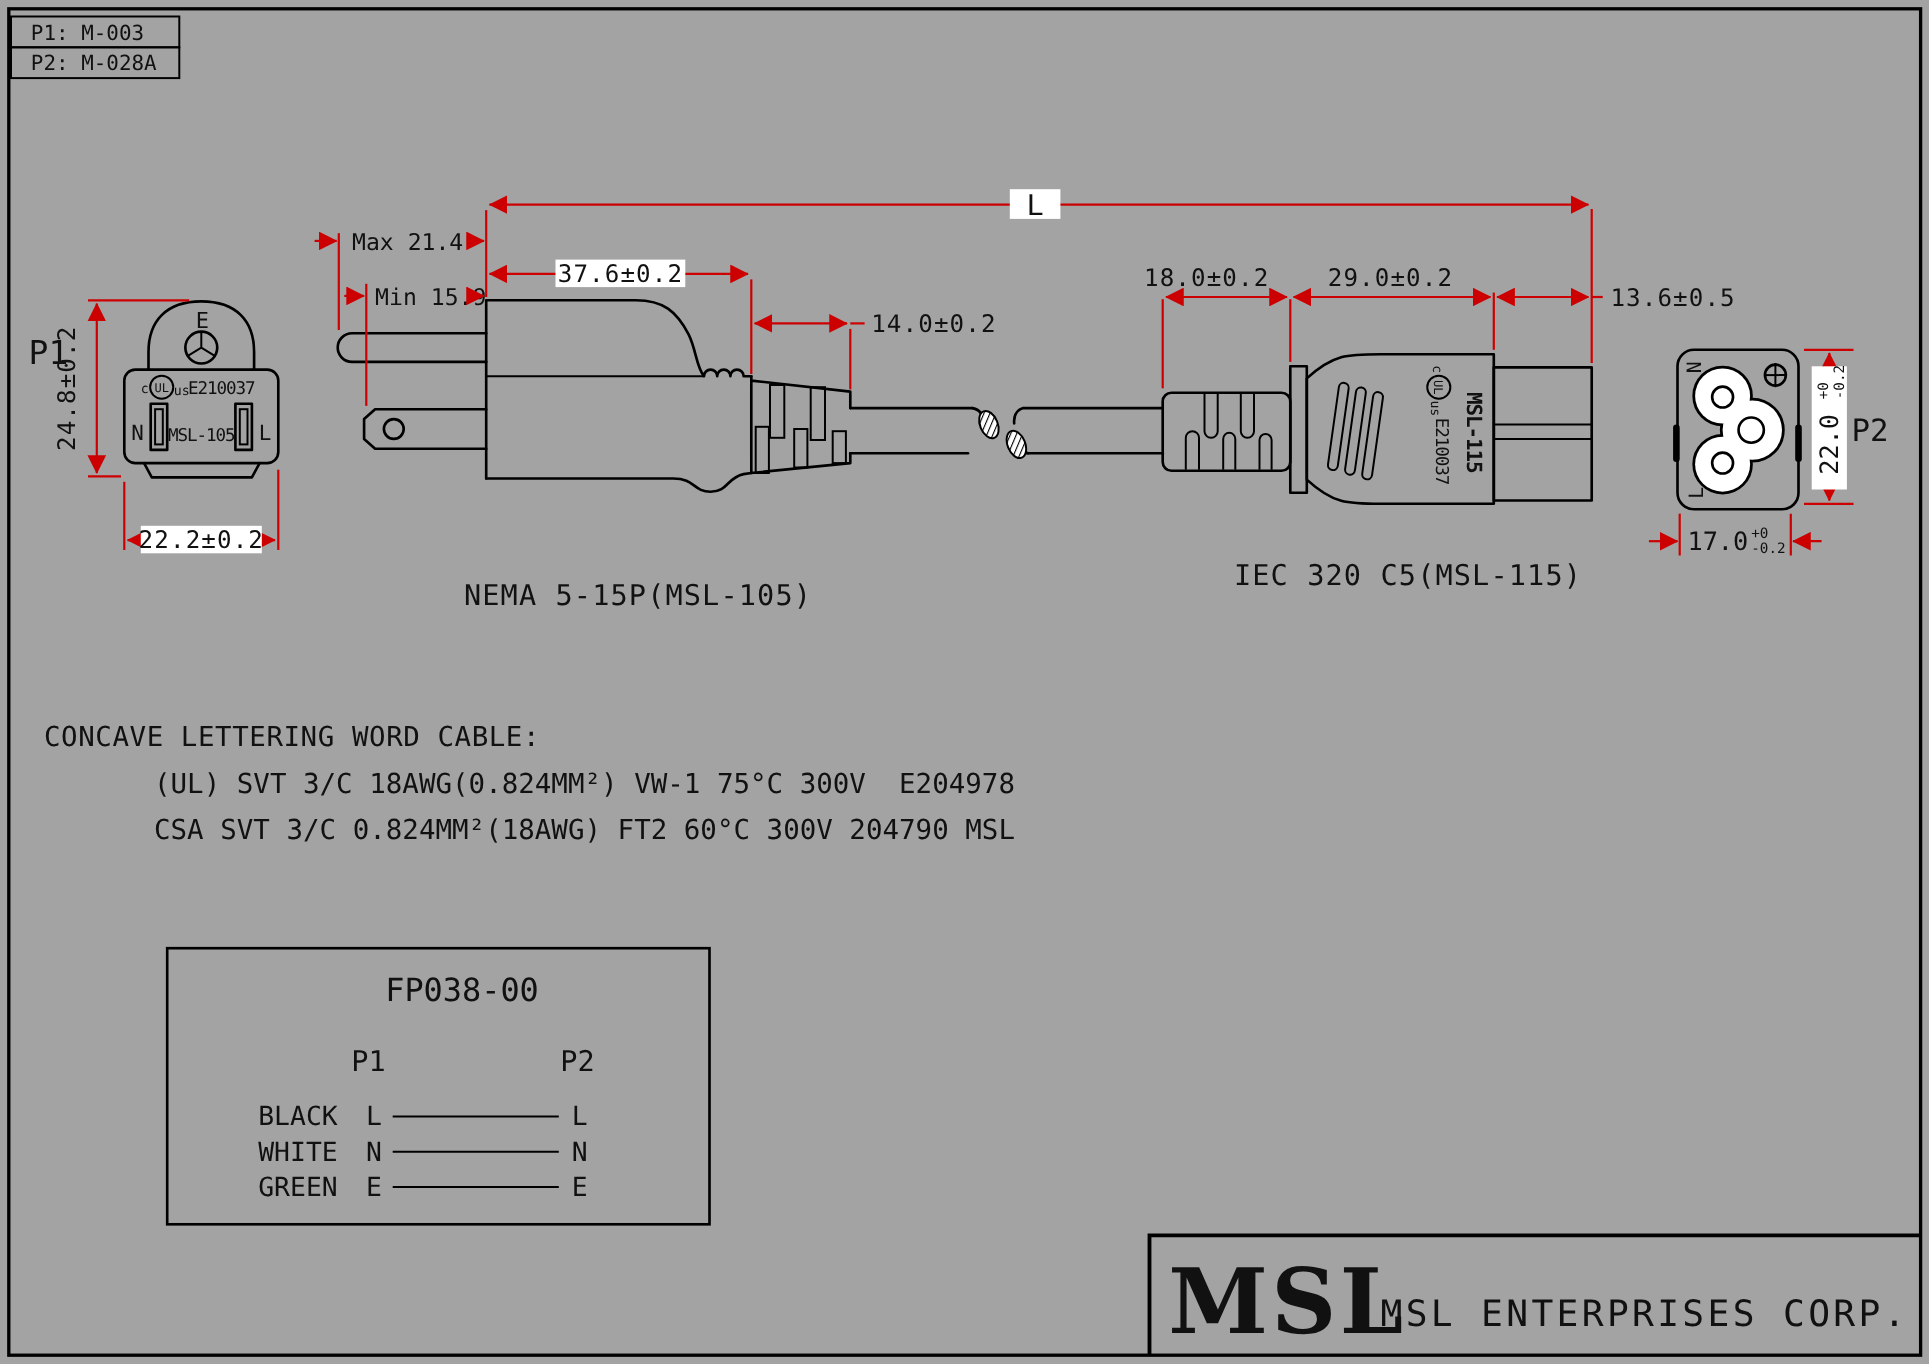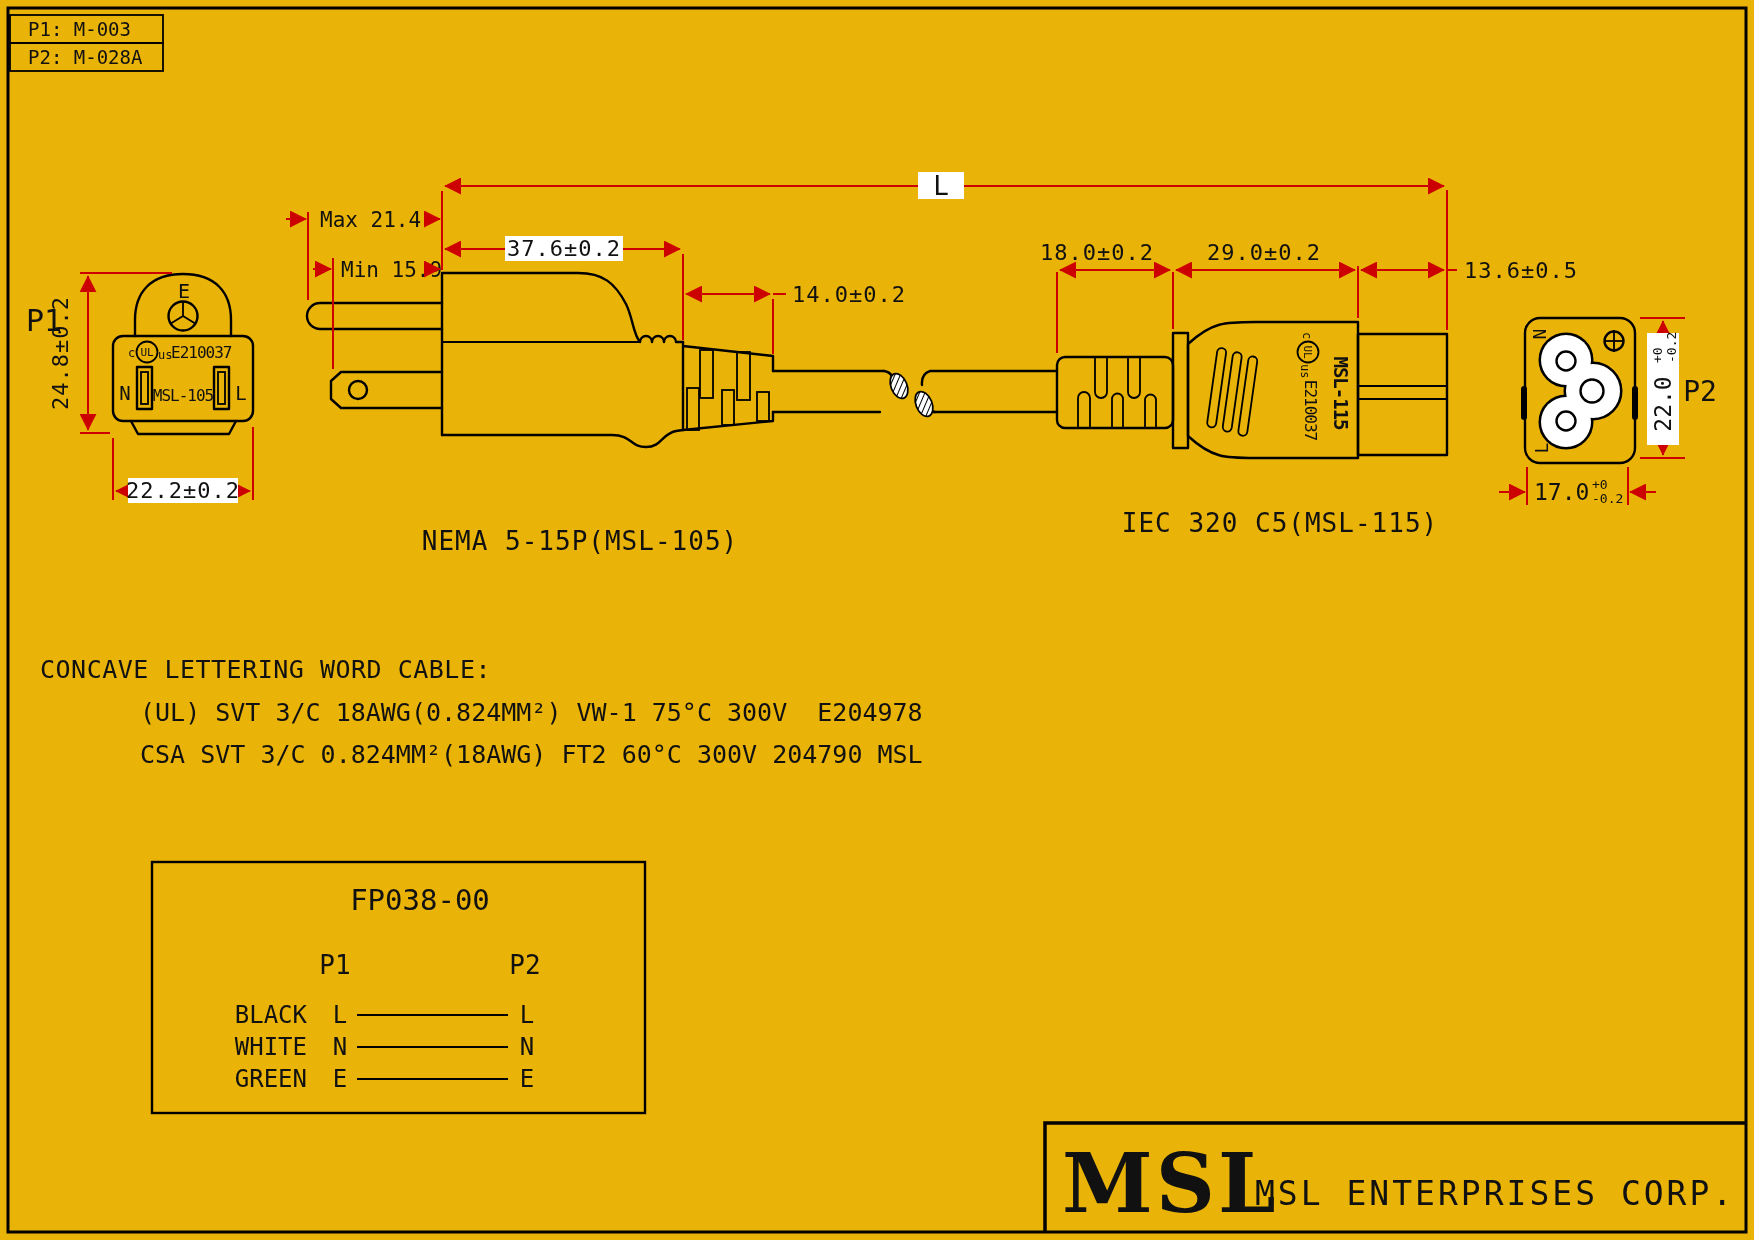--- a/index.html
+++ b/index.html
@@ -1,16 +1,16 @@
 <!DOCTYPE html>
 <html><head>
 <meta charset="utf-8">
 <style>
   html,body{margin:0;padding:0;background:#ffffff;}
-  .page{position:relative;width:1754px;height:1240px;background:#eab308;overflow:hidden;
+  .page{position:relative;width:1754px;height:1240px;background:#a3a3a3;overflow:hidden;
         font-family:"DejaVu Sans Mono",monospace;}
   svg{position:absolute;left:0;top:0;}
   text{font-family:"DejaVu Sans Mono",monospace;fill:#111;}
   .cap{font-size:26px;letter-spacing:1px;}
   .dimtxt{font-size:22px;letter-spacing:1px;}
   .small{font-size:16px;letter-spacing:-1px;}
   .outline{stroke:#000;stroke-width:2.4;fill:none;stroke-linejoin:round;stroke-linecap:round;}
   .thin{stroke:#000;stroke-width:1.8;fill:none;}
   .dim{stroke:#cc0000;stroke-width:2;fill:none;}
   .logo{font-family:"DejaVu Serif",serif;font-weight:bold;font-size:82px;letter-spacing:3px;}

